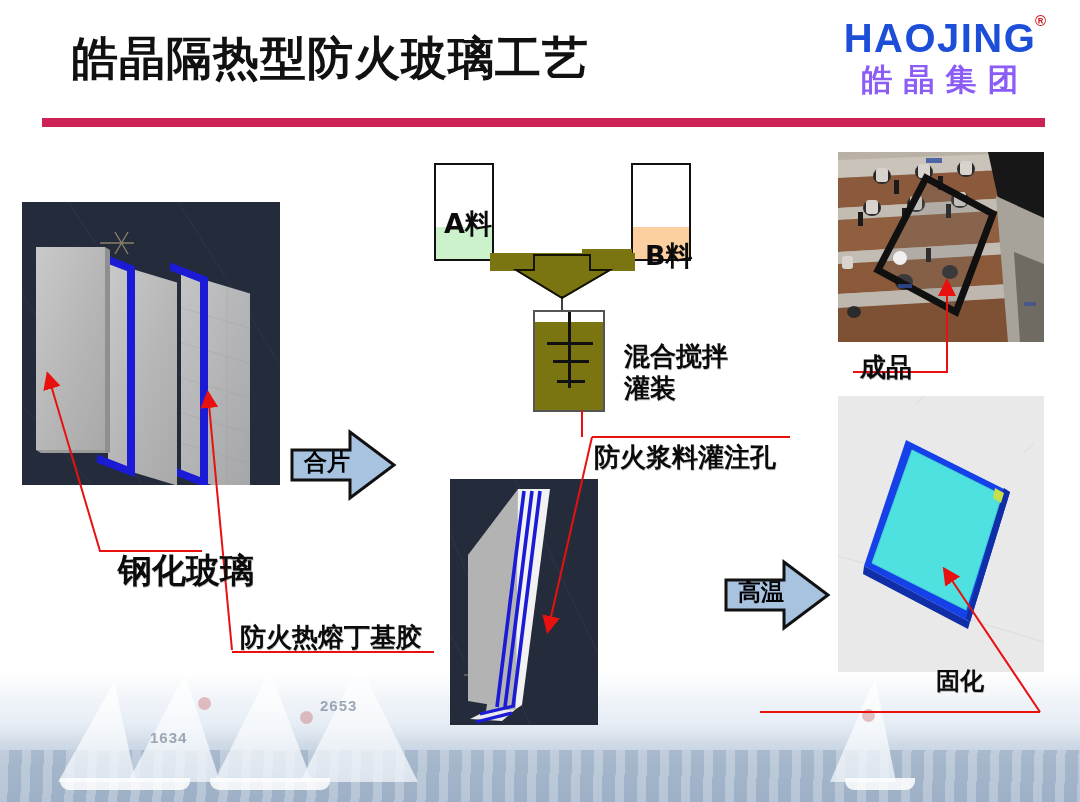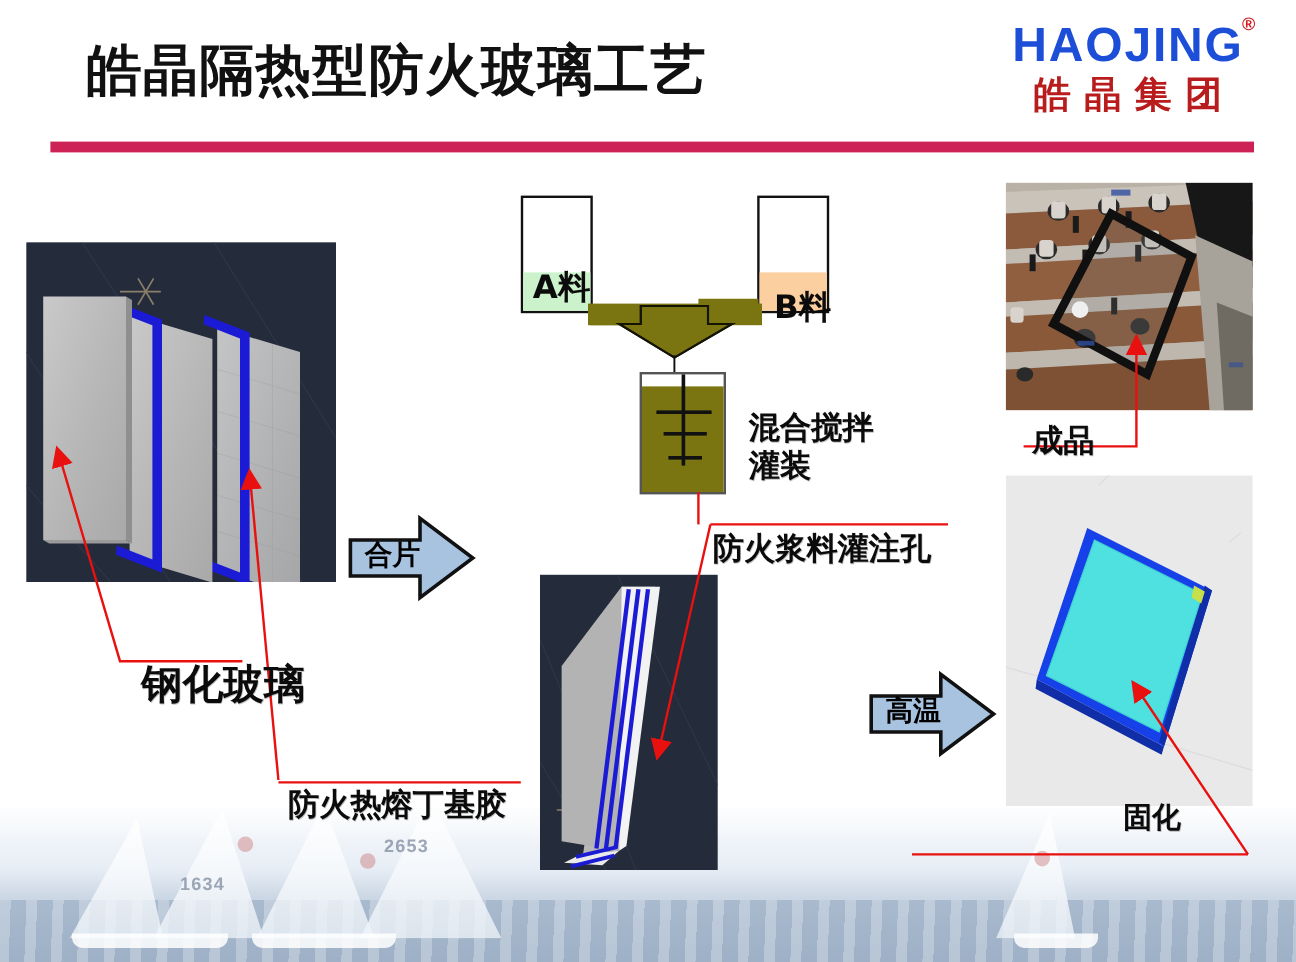--- a/index.html
+++ b/index.html
@@ -23,21 +23,21 @@
   }
   #logo{position:absolute;right:30px;top:16px;width:220px;height:92px;text-align:center;}
   #logo-en{
     font-size:40px;font-weight:bold;color:#1d4ed8;letter-spacing:1.5px;
     line-height:44px;font-family:"Liberation Sans","DejaVu Sans",sans-serif;
   }
   #logo-reg{
     position:absolute;right:4px;top:-4px;font-size:15px;color:#d1181f;font-weight:bold;
   }
   #logo-cn{
-    font-size:31px;font-weight:bold;color:#b91c1c;letter-spacing:11px;
+    font-size:31px;font-weight:bold;color:#8b5cf6;letter-spacing:11px;
     line-height:38px;padding-left:11px;
     font-family:"DejaVu Sans","Liberation Sans",sans-serif;
   }
   #divider{position:absolute;left:42px;top:118px;width:1003px;height:9px;background:#cc2255;}
 
   
   #bottom-photo{
     position:absolute;left:0;bottom:0;width:1080px;height:128px;
     background:
       linear-gradient(to bottom, rgba(255,255,255,0.92) 0%, rgba(255,255,255,0.45) 22%, rgba(255,255,255,0.12) 60%, rgba(255,255,255,0.25) 100%),
@@ -295,21 +295,21 @@
       <polygon points="74,54 164,99 128,214 34,167" fill="#4fe0e0"></polygon>
       <polygon points="74,54 164,99 128,214 34,167" fill="none" stroke="#41cfd2" stroke-width="1"></polygon>
 
       <polygon points="157,92 166,97 163,107 155,102" fill="#c6e04a"></polygon>
     </svg>
   </div>
 
   <div class="tank" id="tank-a" style="left:434px;top:163px;width:60px;height:98px;">
     <div class="fill" style="height:32px;background:#ccf2cc;"></div>
   </div>
-  <div class="tanklabel" style="left:444px;top:221px;">A料</div>
+  <div class="tanklabel" style="left:444px;top:206px;">A料</div>
 
   <div class="tank" id="tank-b" style="left:631px;top:163px;width:60px;height:98px;">
     <div class="fill" style="height:32px;background:#fbcfa0;"></div>
   </div>
   <div class="tanklabel" style="left:645px;top:238px;">B料</div>
 
   <svg style="position:absolute;left:430px;top:240px;width:270px;height:70px;" width="270" height="70" viewBox="0 0 270 70">
     <polygon points="62,15 152,15 152,9 202,9 202,26 152,26 152,31 62,31" fill="#7a7511"></polygon>
     <rect x="60" y="13" width="145" height="18" fill="#7a7511"></rect>
     <polygon points="104,15 160,15 160,30 180,30 132,58 86,30 104,30" fill="#7a7511" stroke="#1f1f0a" stroke-width="1.6"></polygon>
@@ -355,21 +355,21 @@
 
     <line x1="582" y1="410" x2="582" y2="437" stroke="#e8110f" stroke-width="2"></line>
 
     <path d="M 853,372 L 947,372 L 947,282" stroke="#e8110f" stroke-width="2" fill="none" marker-end="url(#rarrow)"></path>
 
     <path d="M 1040,712 L 760,712 M 1040,712 L 945,570" stroke="#e8110f" stroke-width="2" fill="none" marker-end="url(#rarrow)"></path>
   </svg>
 
   <div class="lbl lbl-34" style="left:118px;top:548px;">钢化玻璃</div>
 
-  <div class="lbl lbl-26" style="left:240px;top:653px;">防火热熔丁基胶</div>
+  <div class="lbl lbl-26" style="left:240px;top:620px;">防火热熔丁基胶</div>
 
   <div class="lbl lbl-26" style="left:594px;top:440px;">防火浆料灌注孔</div>
 
   <div class="lbl lbl-26" style="left:860px;top:350px;">成品</div>
 
   <div class="lbl lbl-30" style="left:936px;top:665px;">固化</div>
 
 </div>
 
 </body></html>

